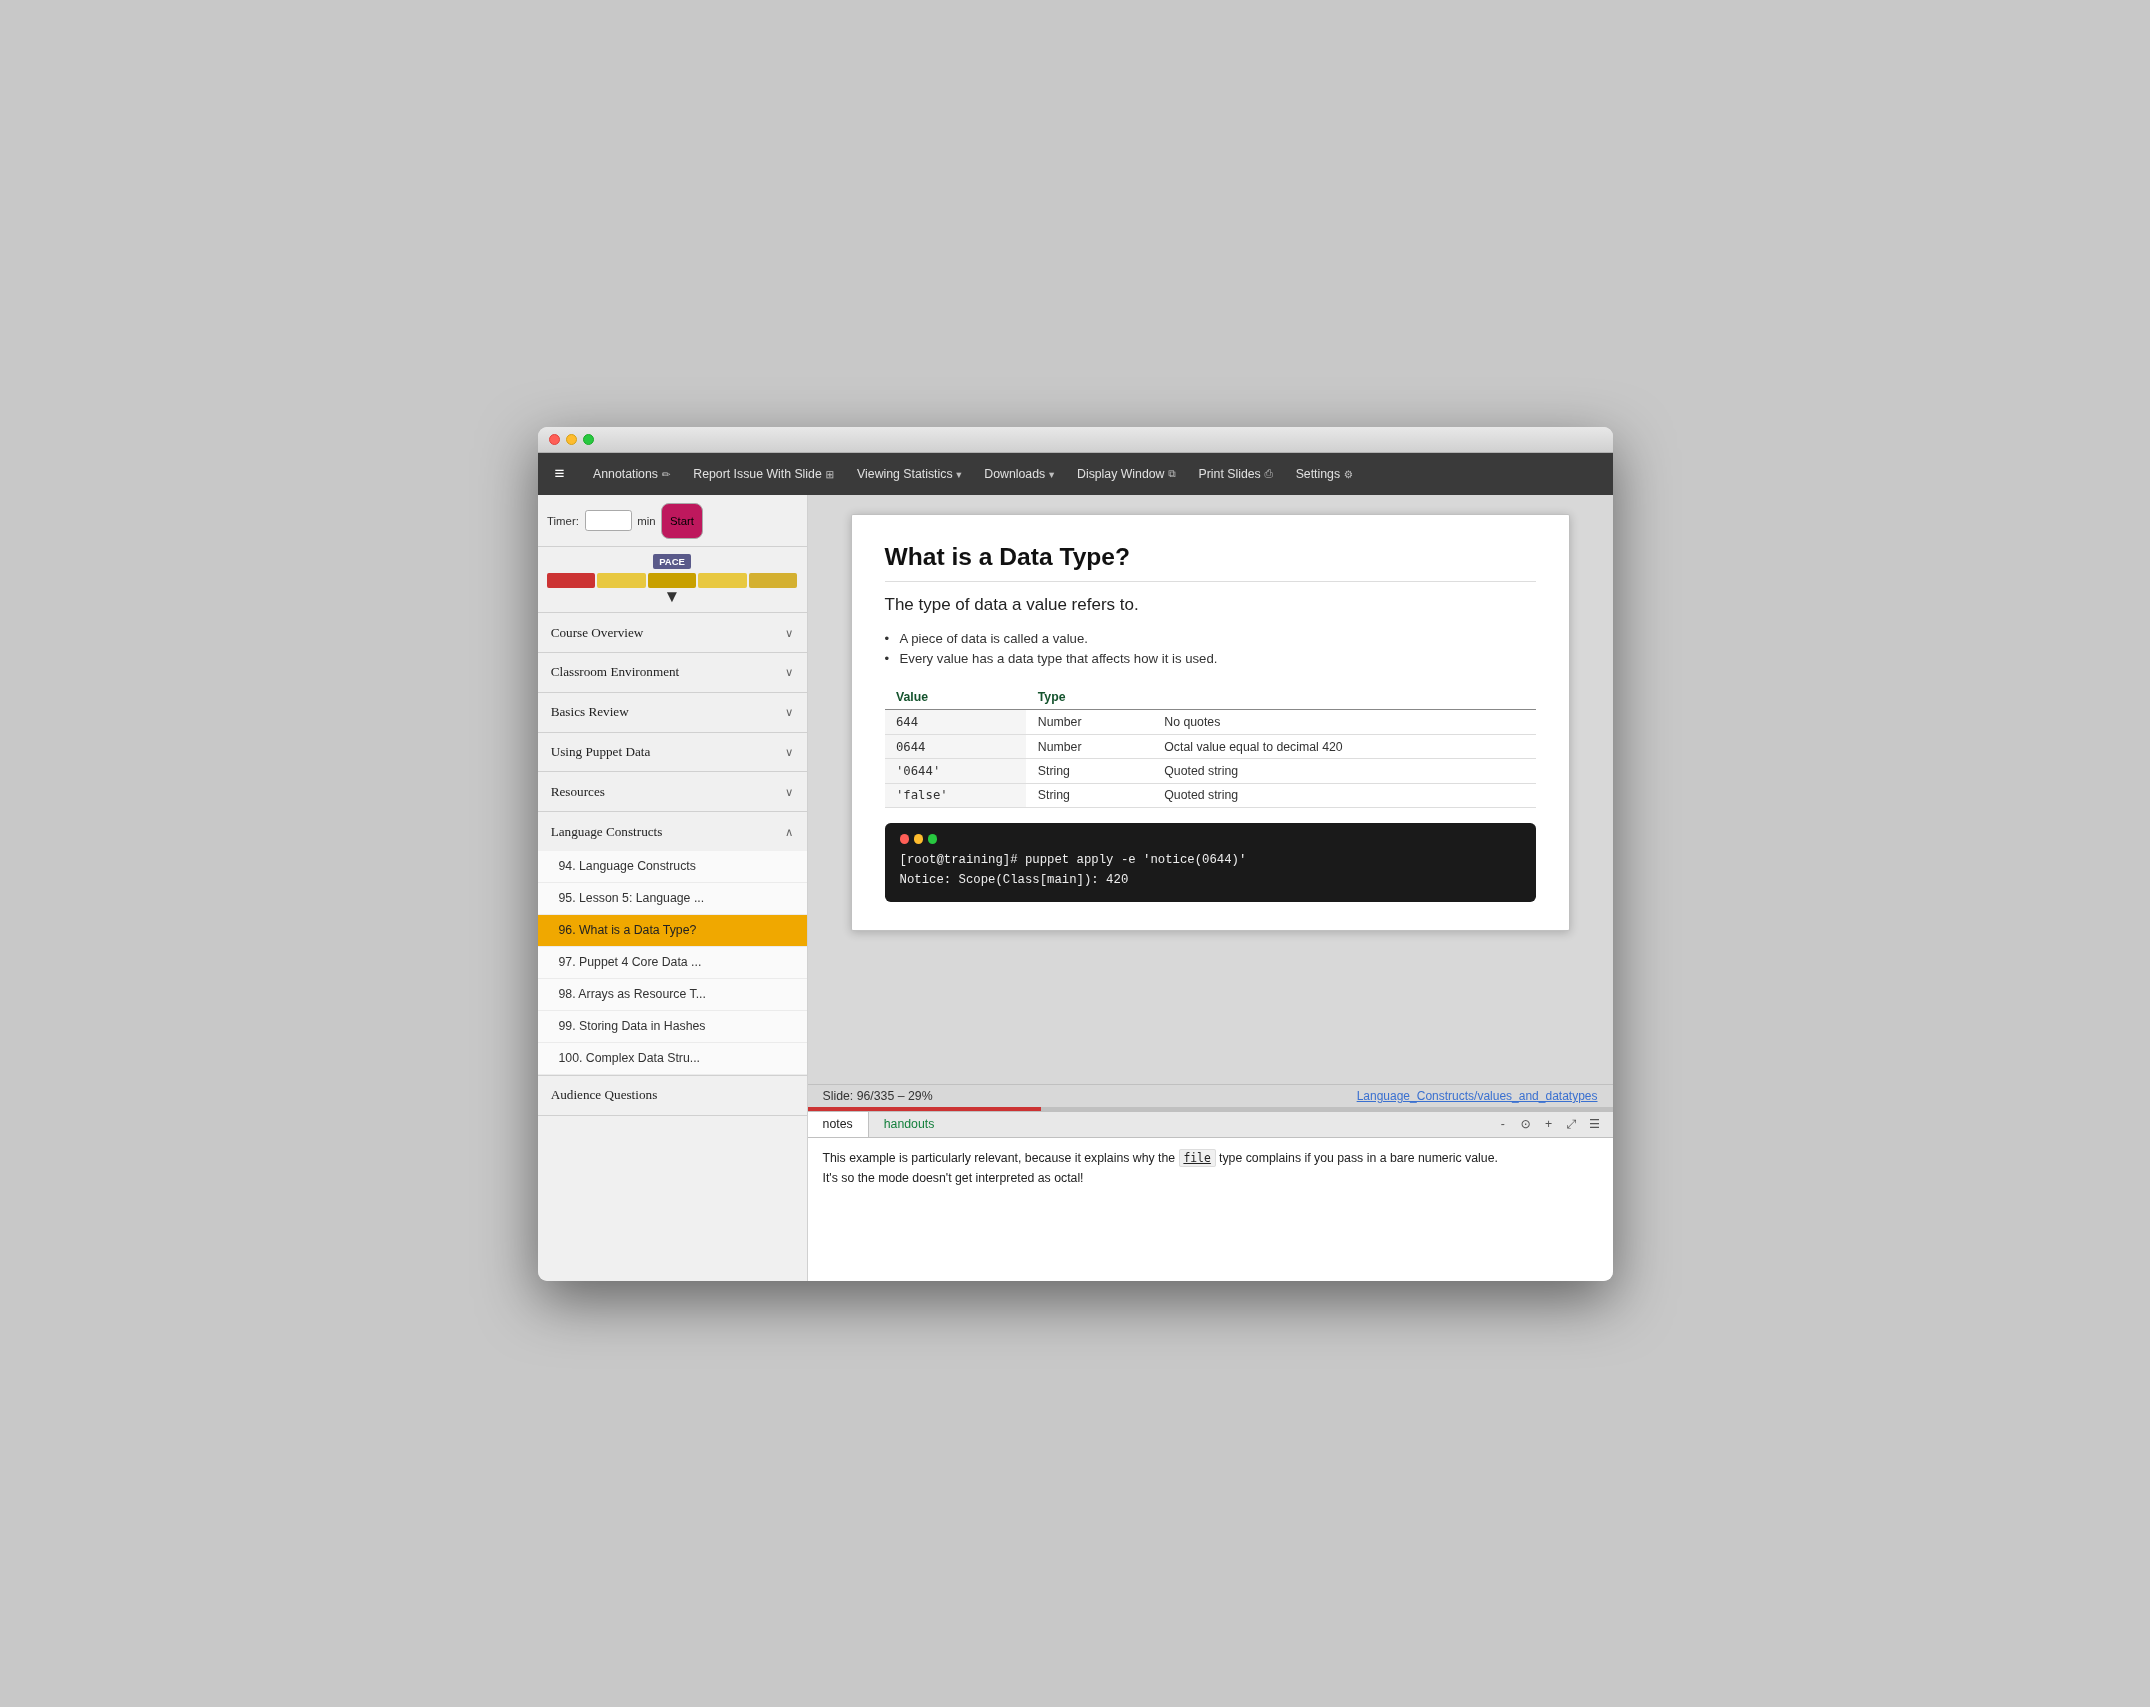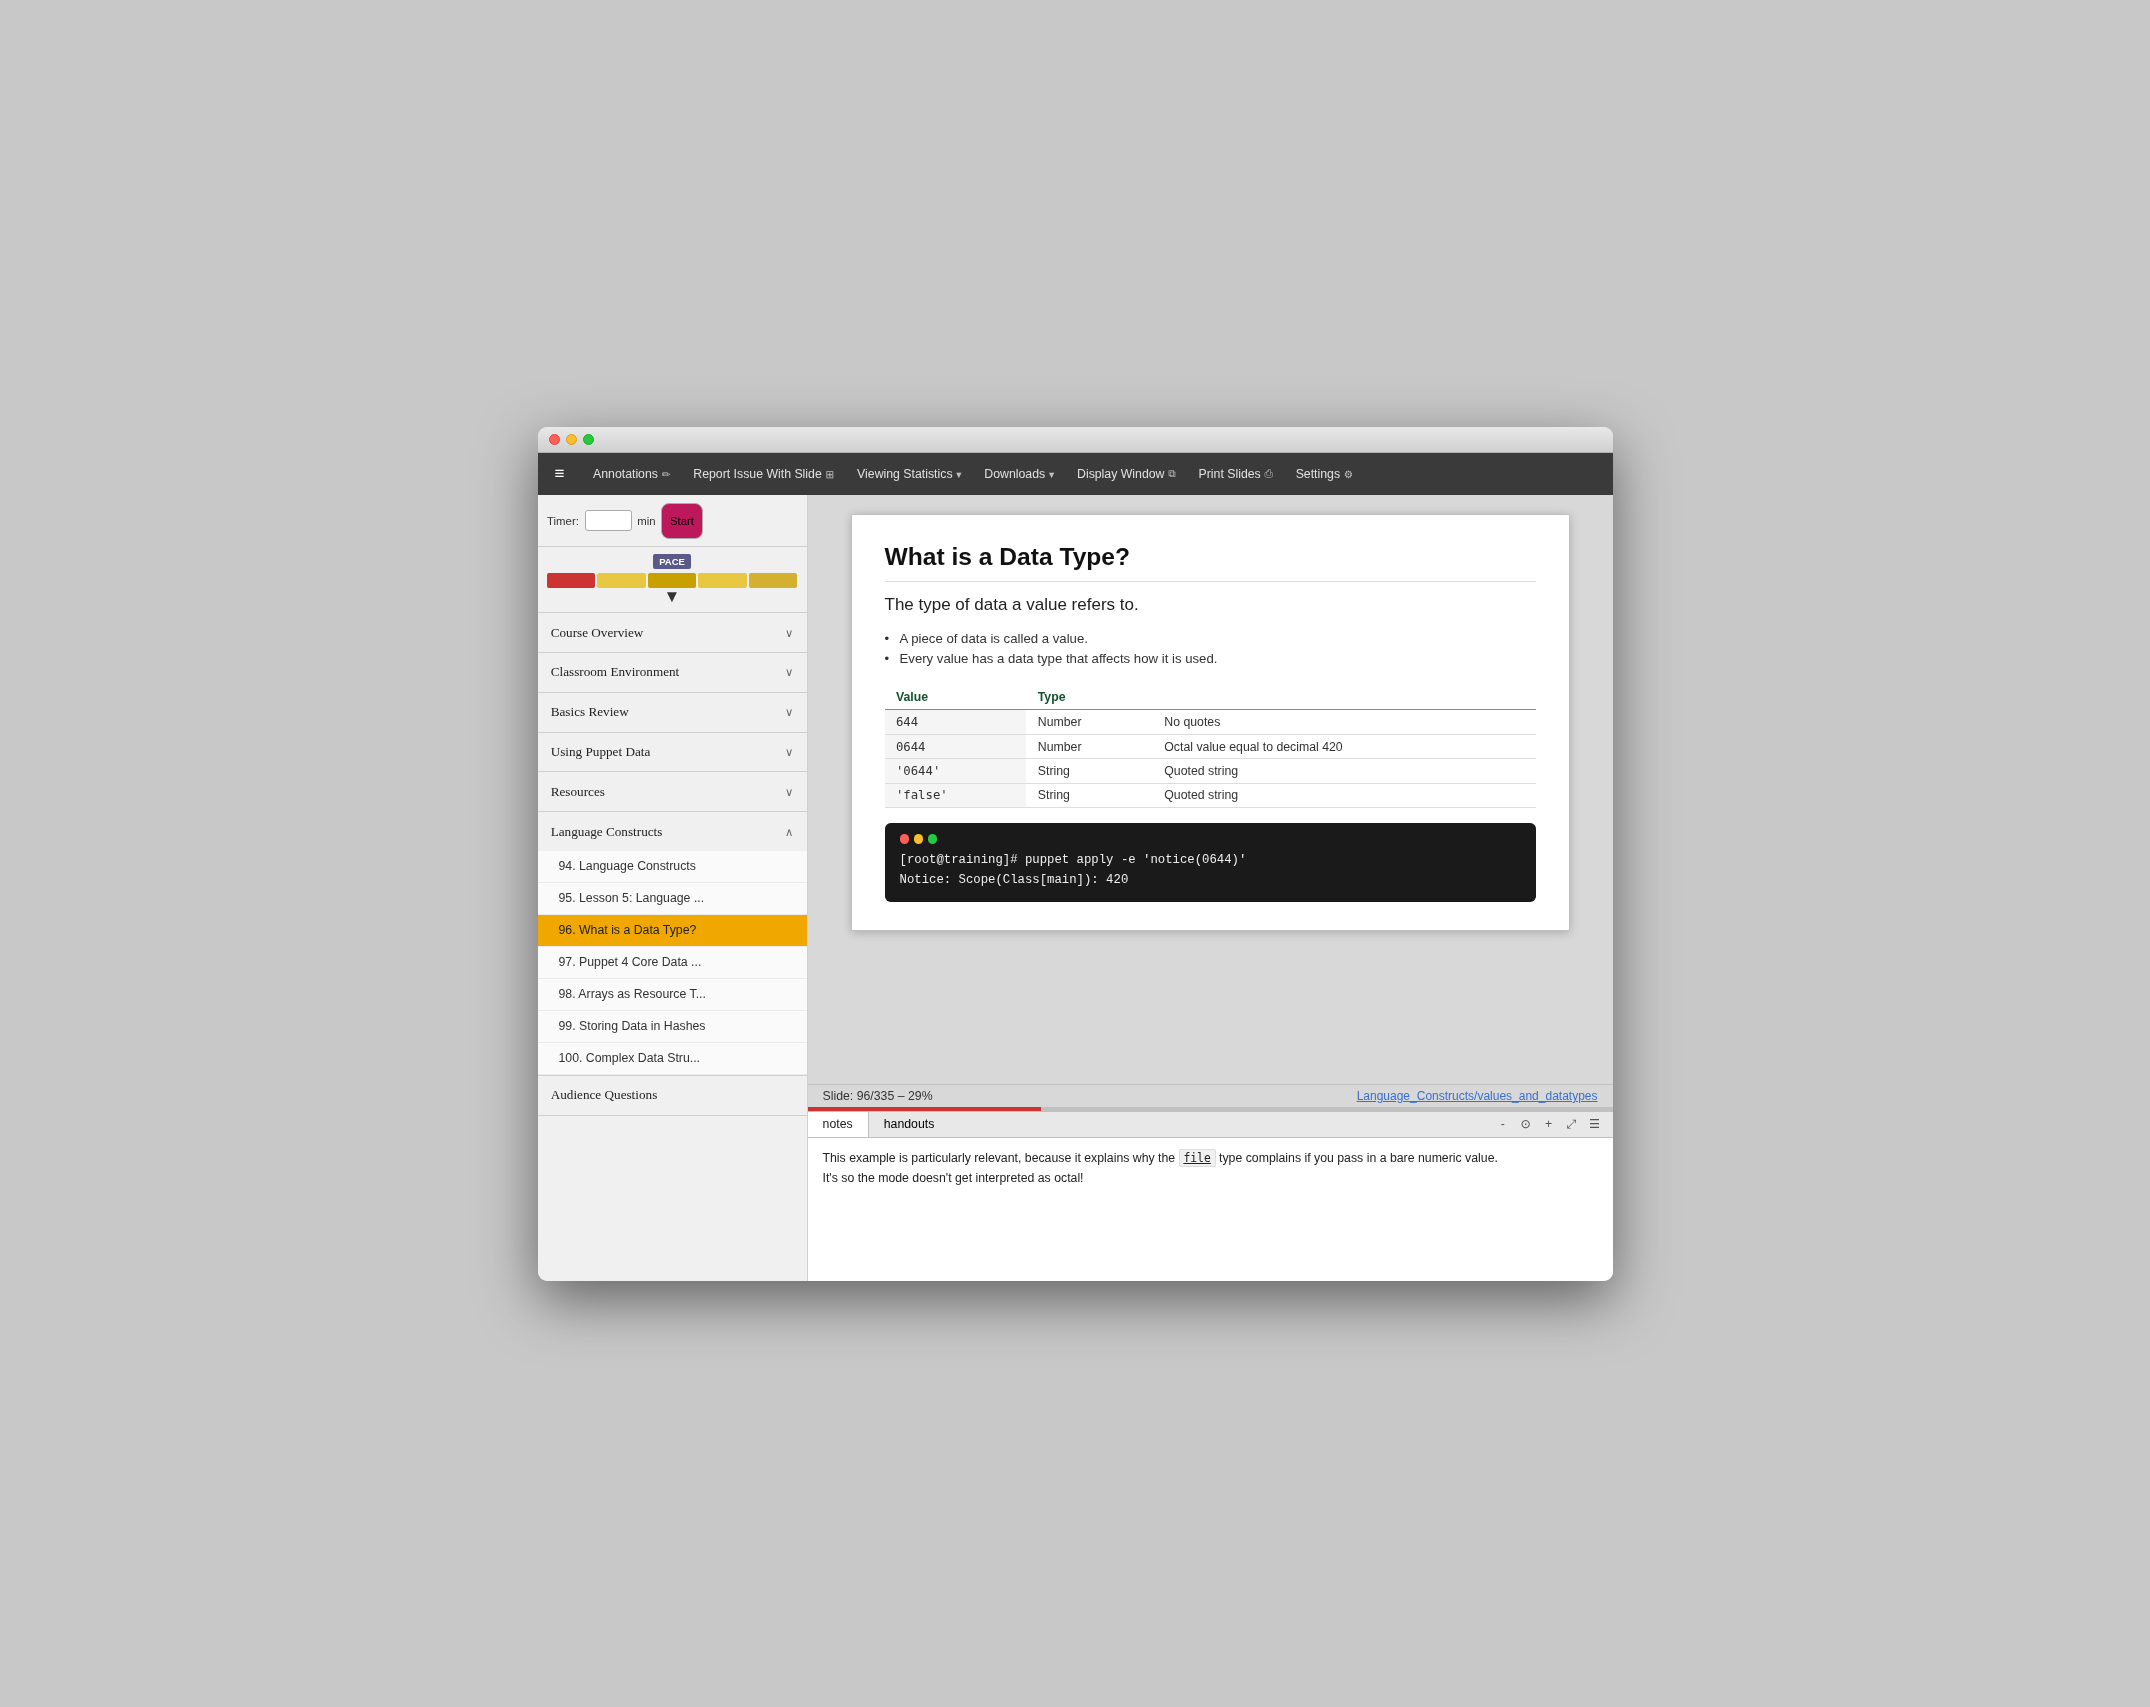--- a/index.html
+++ b/index.html
@@ -329,21 +329,21 @@
     .notes-tabs {
       display: flex;
       border-bottom: 0.9px solid #c0c0c0;
       background: #e8e8e8;
       align-items: center;
     }
     .notes-tab {
       padding: 5.7px 15px;
       font-size: 12.3px;
       cursor: pointer;
-      color: #000000;
+      color: #15803d;
     }
     .notes-tab.active {
       background: white;
       color: #222;
       border-right: 0.9px solid #c0c0c0;
       border-left: 0.9px solid #c0c0c0;
       margin-left: -0.9px;
     }
     .notes-tab-spacer { flex: 1; }
     .notes-controls {

